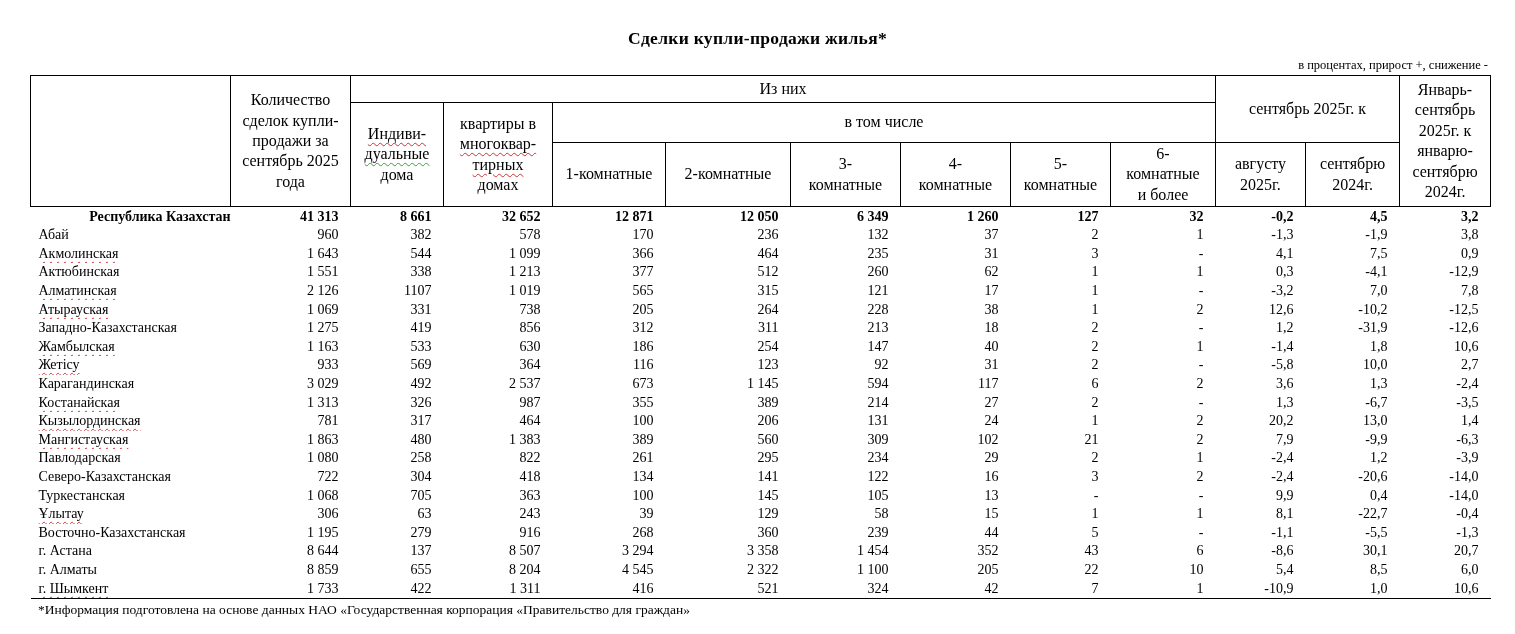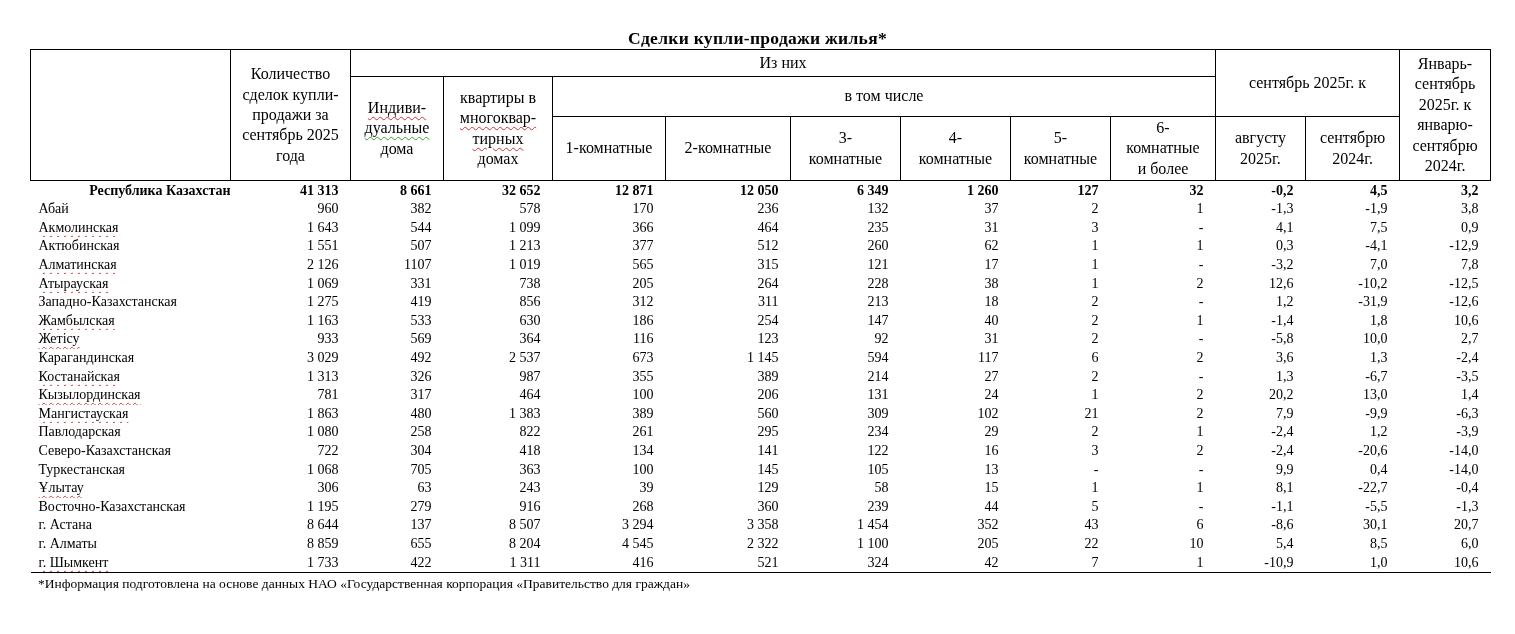--- a/index.html
+++ b/index.html
@@ -49,20 +49,21 @@
     text-underline-offset:3px;
   }
   .footnote{font-size:13.5px;margin-top:3px;padding-left:8px;}
 </style>
 </head>
 <body>
 
 <div class="page">
   <div class="title">Сделки купли-продажи жилья*</div>
   <div class="content">
+    <div class="unit-note">в процентах, прирост +, снижение -</div>
     <table>
       <colgroup>
         <col style="width:200px">
           <col style="width:120px">
           <col style="width:93px">
           <col style="width:109px">
         <col style="width:113px">
           <col style="width:125px">
           <col style="width:110px">
           <col style="width:110px">
@@ -160,21 +161,21 @@
             <td class="num">31</td>
             <td class="num">3</td>
             <td class="num">-</td>
             <td class="num">4,1</td>
             <td class="num">7,5</td>
             <td class="num">0,9</td>
           </tr>
           <tr>
             <td class="region">Актюбинская</td>
             <td class="num">1 551</td>
-            <td class="num">507</td>
+            <td class="num">338</td>
             <td class="num">1 213</td>
             <td class="num">377</td>
             <td class="num">512</td>
             <td class="num">260</td>
             <td class="num">62</td>
             <td class="num">1</td>
             <td class="num">1</td>
             <td class="num">0,3</td>
             <td class="num">-4,1</td>
             <td class="num">-12,9</td>

